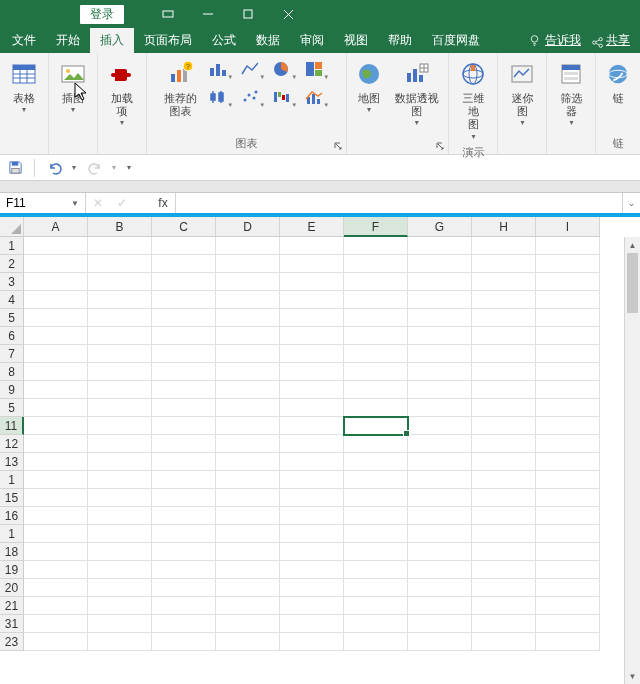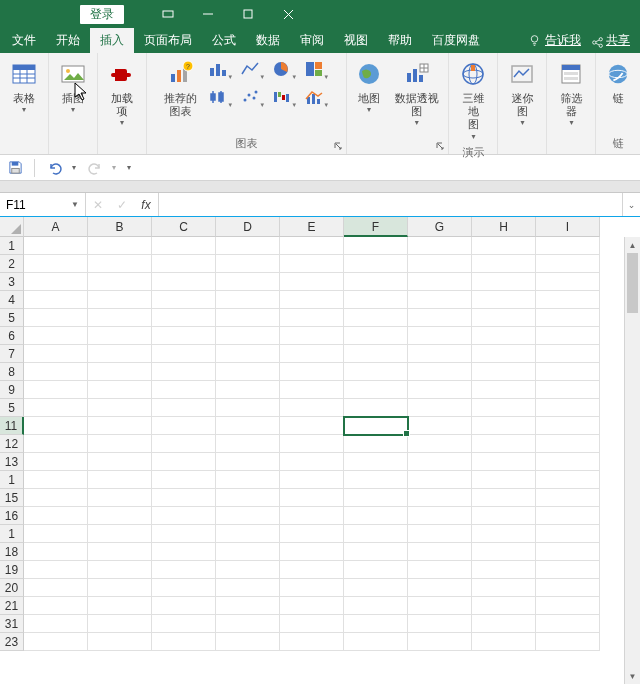--- a/index.html
+++ b/index.html
@@ -37,27 +37,27 @@
   
   
   .qat { height: 26px; background: #fff; border-bottom: 1px solid #d4d4d4; display: flex; align-items: center; padding: 0 4px; gap: 4px; }
   .qat-btn { width: 22px; height: 22px; display: flex; align-items: center; justify-content: center; cursor: pointer; }
   .qat-sep { width: 1px; height: 18px; background: #d4d4d4; margin: 0 4px; }
   
   
   .divider-space { height: 12px; background: #e6e6e6; border-bottom:1px solid #c8c8c8;}
   
   
-  .formula-bar { height: 24px; background: #fff; border-bottom: 1px solid #0ea5e9; display: flex; align-items: stretch; font-size: 12px; }
+  .formula-bar { height: 24px; background: #fff; border-bottom: 4px solid #0ea5e9; display: flex; align-items: stretch; font-size: 12px; }
   .name-box { width: 86px; border-right: 1px solid #d4d4d4; display: flex; align-items: center; padding: 0 6px; position: relative; }
   .name-box input { border: none; width: 58px; font-size: 12px; outline: none; }
   .name-dd { font-size: 8px; color: #666; margin-left: auto; cursor:pointer;}
   .fx-btns { display: flex; align-items: center; border-right: 1px solid #d4d4d4; }
   .fx-btn { width: 24px; display: flex; align-items: center; justify-content: center; color: #888; cursor: pointer; font-size: 12px;}
-  .fx-btn.fx { font-style: italic; color: #444; }
+  .fx-btn.fx { color: #444; margin-left: 17px; }
   .formula-input { flex: 1; border: none; padding: 0 6px; font-size: 12px; outline: none; }
   .formula-expand { width:18px; border-left:1px solid #d4d4d4; display:flex;align-items:center;justify-content:center;cursor:pointer;color:#666;font-size:9px;}
   
   
   .grid-area { position: relative; height: calc(684px - 28px - 25px - 102px - 26px - 12px - 24px); overflow: hidden; background:#fff;}
   .grid { display: grid; font-size: 12px; color: #333; }
   .corner { background: #f0f0f0; border-right: 1px solid #d4d4d4; border-bottom: 1px solid #ccc; position:relative;}
   .corner::after{ content:""; position:absolute; right:2px; bottom:2px; border:5px solid transparent; border-right-color:#b0b0b0; border-bottom-color:#b0b0b0;}
   .col-h { background: #f0f0f0; border-right: 1px solid #d4d4d4; border-bottom: 1px solid #ccc; text-align: center; height: 20px; line-height: 20px; cursor:pointer;}
   .col-h.sel { background:#d8e6dc; border-bottom:2px solid #217346;}

